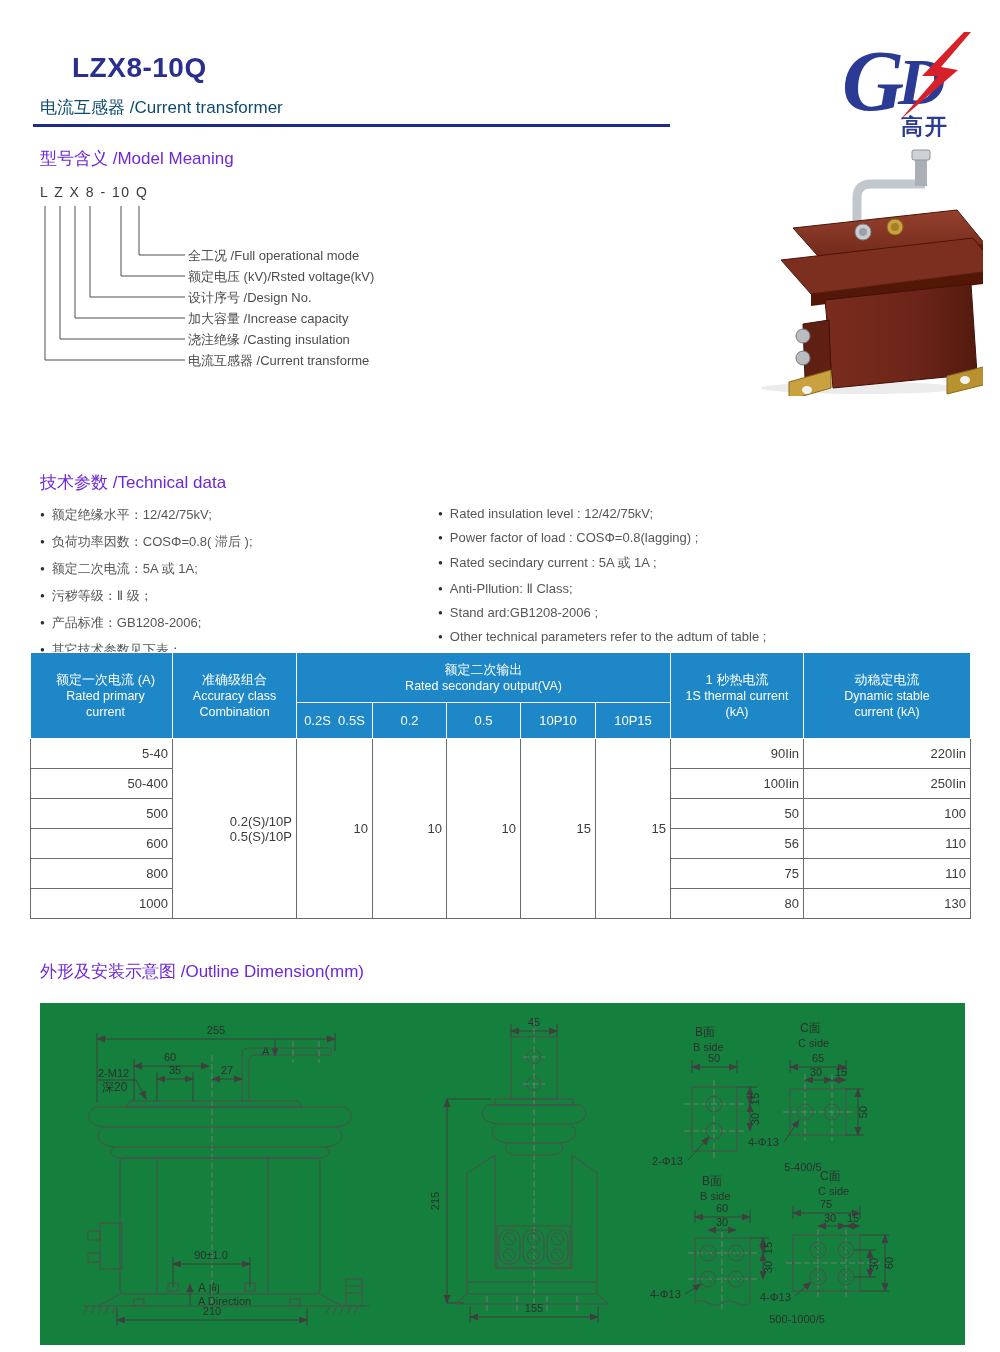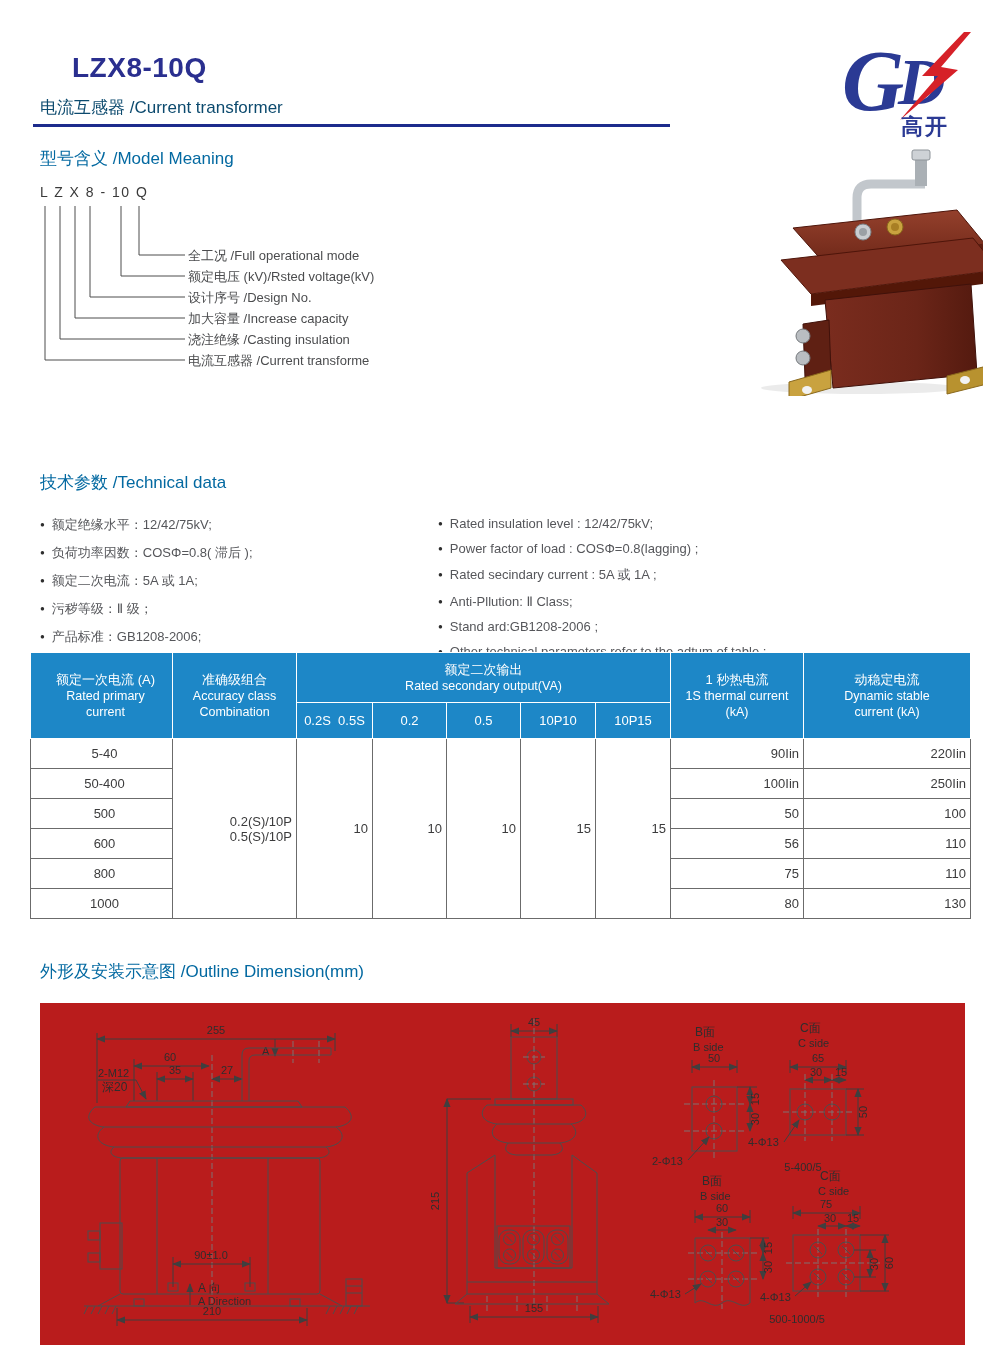--- a/index.html
+++ b/index.html
@@ -1,35 +1,35 @@
 <!DOCTYPE html>
 <html><head>
 <meta charset="utf-8">
 <style>
   html,body{margin:0;padding:0;background:#ffffff;}
   body{width:1000px;height:1352px;position:relative;font-family:"Liberation Sans",sans-serif;overflow:hidden;}
   .abs{position:absolute;}
   .page-title{left:40px;top:52px;font-size:28px;font-weight:bold;color:#2a2f8f;letter-spacing:.5px;margin-left:32px;}
   .subtitle{left:40px;top:96px;font-size:17px;color:#0c4a6e;}
   .head-rule{left:33px;top:124px;width:637px;height:3px;background:#1c2b8c;}
-  .sec-title{font-size:17px;color:#0369a1;}
+  .sec-title{font-size:17px;color:#6d28d9;}
   .mm-code{left:40px;top:184px;font-size:14px;letter-spacing:1.5px;color:#3a3a3a;white-space:pre;}
   .mm-label{left:188px;font-size:13px;color:#4b4c4e;white-space:nowrap;}
   .blt-col{font-size:13px;color:#55565a;}
-  .blt{margin-bottom:9px;white-space:nowrap;margin-top:10px;}
+  .blt{margin-bottom:9px;white-space:nowrap;}
   .blt .dot{font-size:8px;vertical-align:2px;margin-right:7px;color:#2e2e2e;}
   table.spec{position:absolute;left:30px;top:652px;width:940px;border-collapse:collapse;table-layout:fixed;}
   table.spec th{background:#1d87c7;color:#fff;font-weight:normal;border:1px solid #ffffff;padding:2px 4px;}
   table.spec th .cn{font-size:13px;line-height:17px;}
   table.spec th .en{font-size:12.5px;line-height:16px;}
   table.spec th.left{text-align:center;padding-left:12px;}
   table.spec td{border:1px solid #6b6b6b;font-size:13px;color:#3b3b3c;text-align:right;height:29px;padding:0 4px;background:#fff;}
-  table.spec td.pcol{text-align:center;padding-left:10px;}
+  table.spec td.pcol{text-align:right;padding-left:10px;}
   table.spec tr.sub th{font-size:13px;height:31px;white-space:pre;}
-  .panel{left:40px;top:1003px;width:925px;height:342px;background:#b91c1c;}
+  .panel{left:40px;top:1003px;width:925px;height:342px;background:#15803d;}
   .ln{stroke:#4d4d4d;stroke-width:1;fill:none;}
   .dim{stroke:#3f3f3f;stroke-width:1;fill:none;}
   .dsh{stroke:#7c7c7c;stroke-width:.9;fill:none;stroke-dasharray:6 3;}
   .hole{stroke:#4d4d4d;fill:none;}
   text.d{font-family:"Liberation Sans",sans-serif;font-size:11px;fill:#2e2e2e;}
   text.cjk{font-family:"Liberation Sans",sans-serif;font-size:12px;fill:#2e2e2e;}
 </style>
 </head>
 <body>
 

